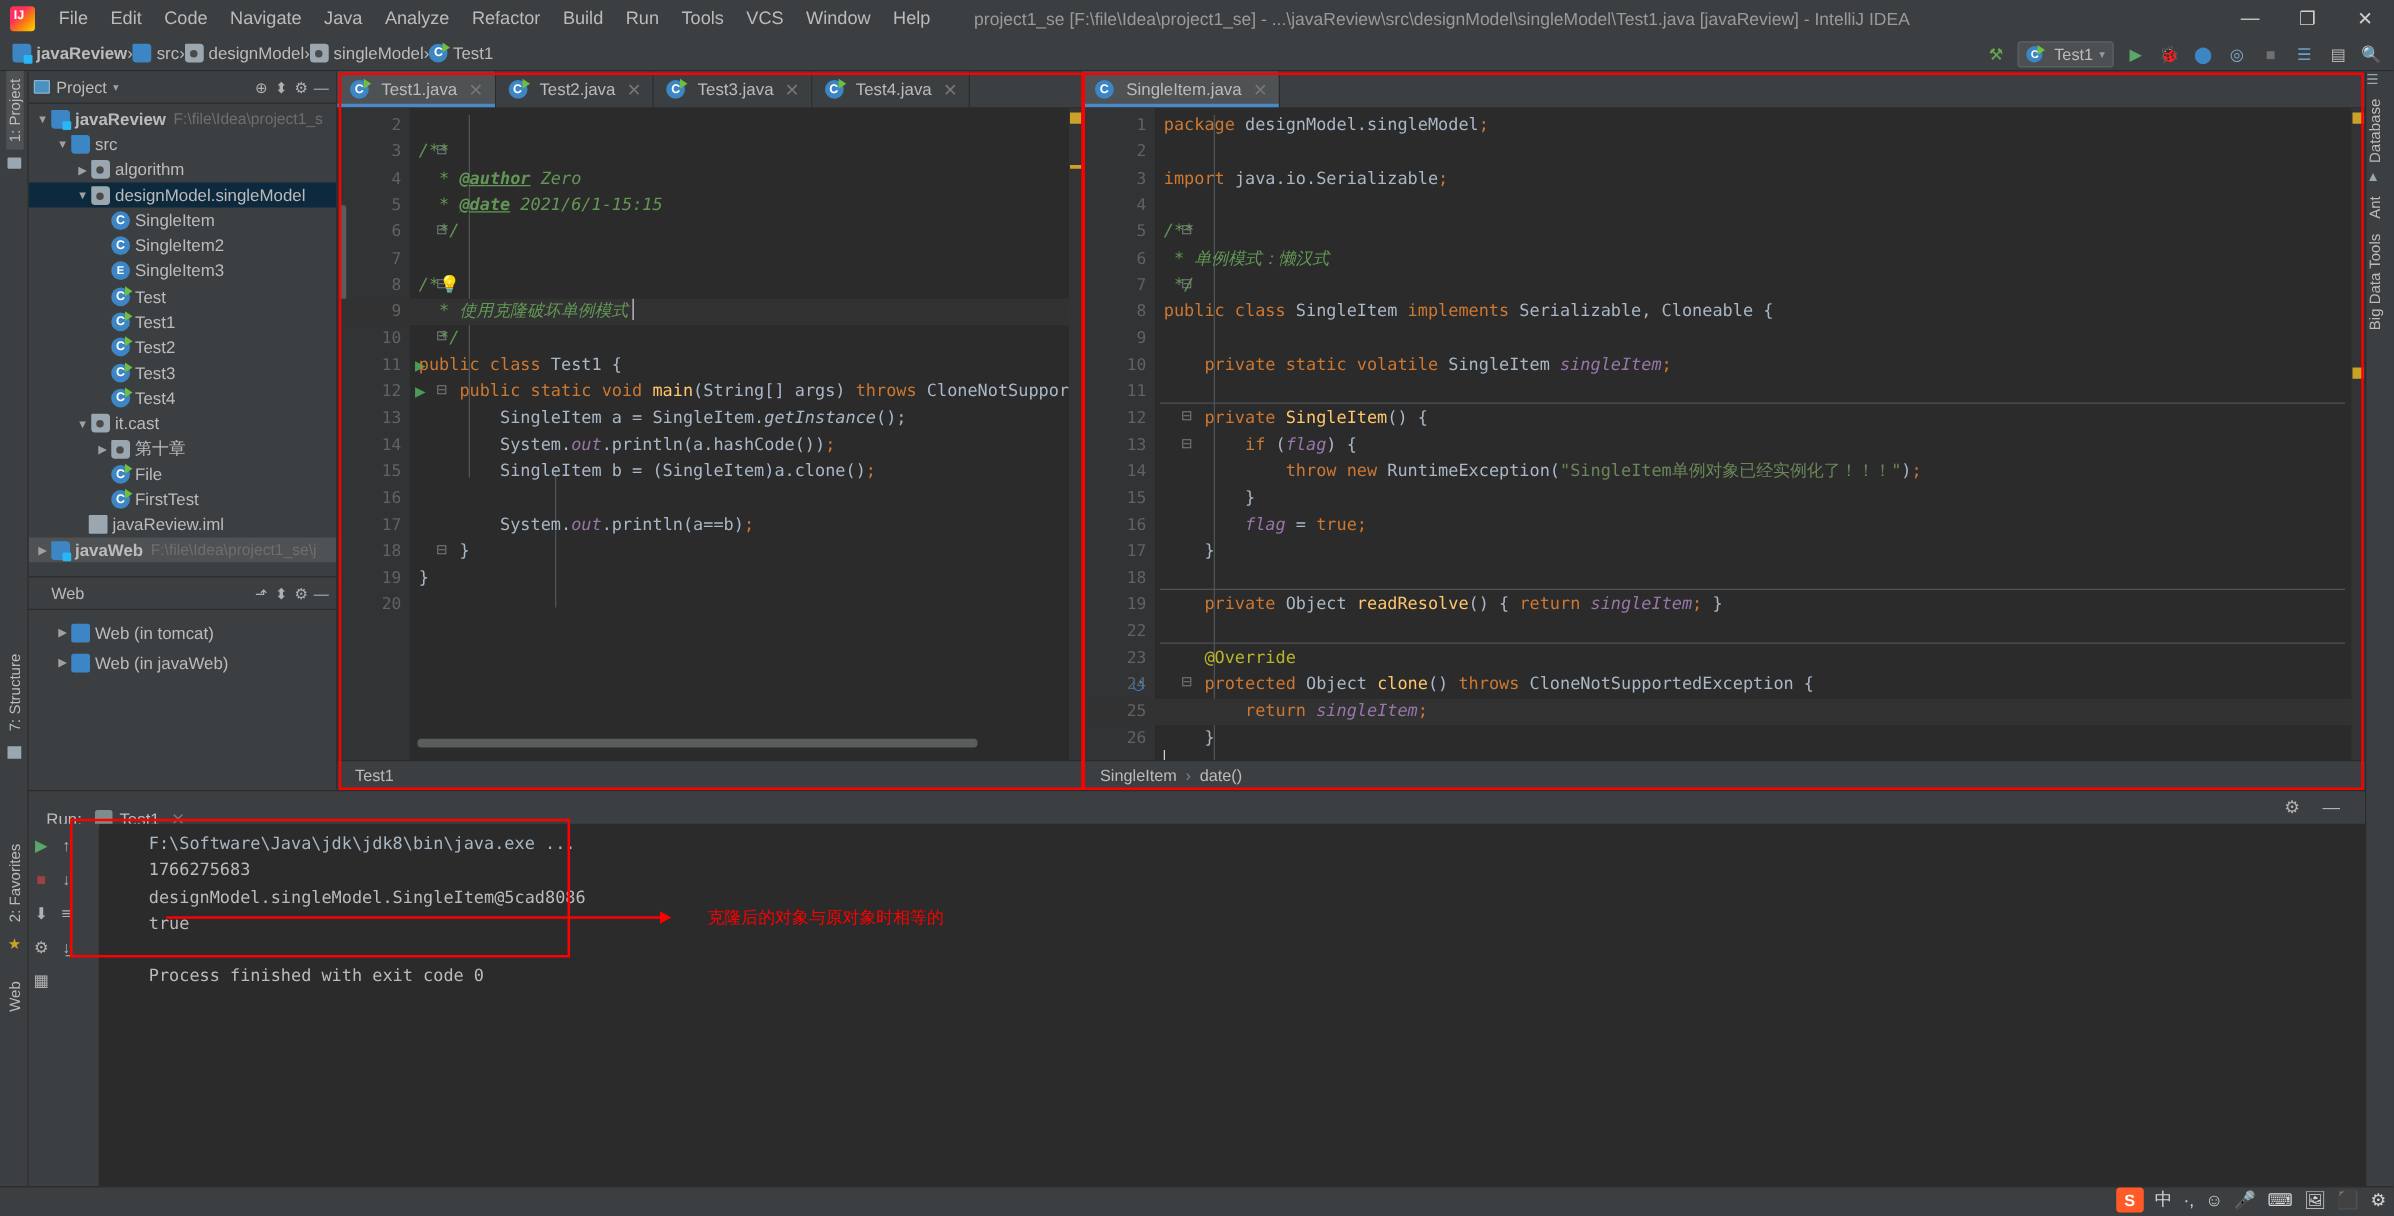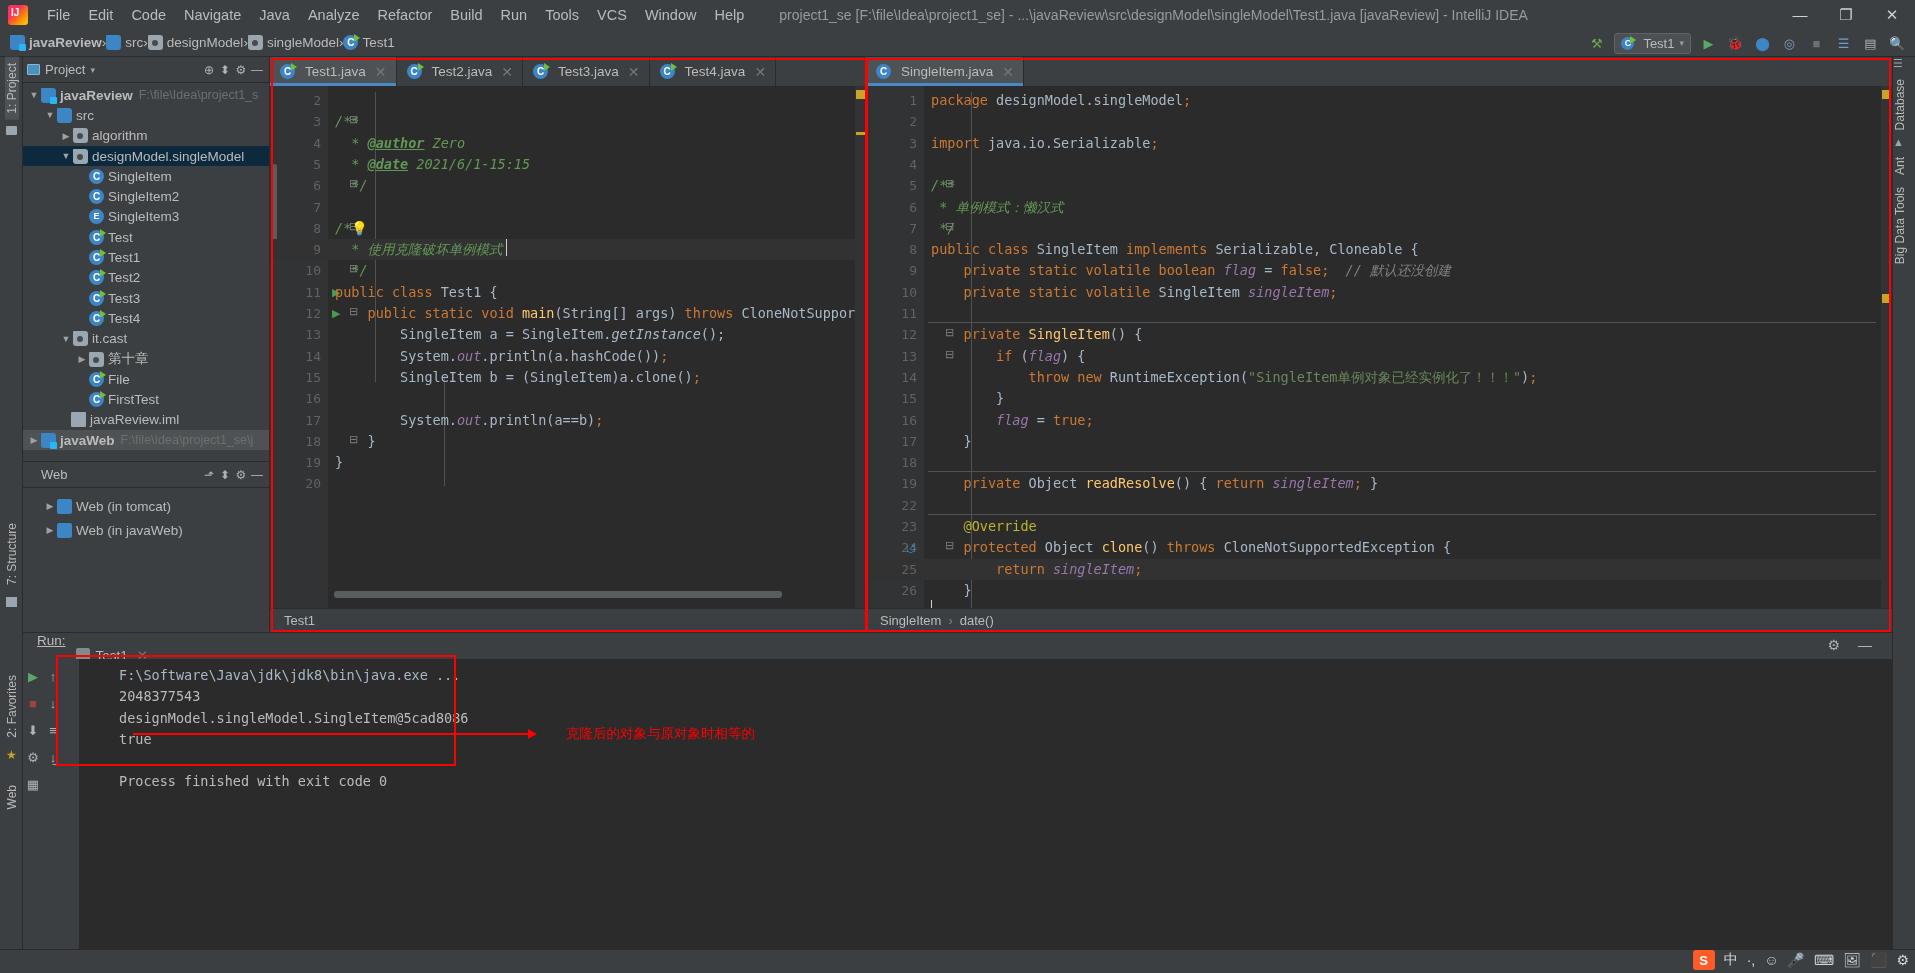--- a/index.html
+++ b/index.html
@@ -177,21 +177,21 @@
   }
 
   
   .redbox { position:absolute; border:2px solid #fe0000; pointer-events:none; z-index:40; }
 
   
   .mmark { position:absolute; width:9px; height:9px; }
 
   
   .runpanel { position:absolute; left:23px; right:23px; top:632px; bottom:24px; background:#3c3f41; border-top:1px solid #2b2b2b;}
-  .run-head { height:44px; display:flex; padding-left:14px; font-size:13.5px; gap:10px; position:relative;text-decoration:underline;}
+  .run-head { height:44px; display:flex; align-items:center; padding-left:14px; font-size:13.5px; gap:10px; position:relative;text-decoration:underline;}
   .run-tab { display:flex; align-items:center; gap:6px; }
   .cons-wrap { position:absolute; left:0; right:0; top:26px; bottom:0; display:flex; }
   .cons-tools { width:56px; background:#3c3f41; padding-top:4px; display:flex; flex-direction:column; }
   .cons-col { display:flex; flex-direction:column; align-items:center; gap:9px; padding-top:4px;}
   .ct-ico { width:20px;height:18px;display:flex;align-items:center;justify-content:center;font-size:13px;color:#afb1b3;}
   .console {
     flex:1; background:#2b2b2b; font-family:"DejaVu Sans Mono", monospace;
     font-size:13.5px; color:#bbbbbb; padding:6px 0 0 8px; position:relative;
   }
   .cline { height:21.3px; line-height:21.3px; white-space:pre;margin-left:32px; }
@@ -574,21 +574,20 @@
             <div class="fold" style="left: 78px; top: 91.2px;">⊟</div>
             <div class="ln" style="position: absolute; left: 65px; top: 89.2px; right: 0px; font-family: &quot;DejaVu Sans Mono&quot;, monospace; font-size: 13.5px; color: rgb(169, 183, 198);"><span class="cmt">/**</span></div>
             <div class="lnum" style="top: 110.5px; width: 58px; left: 0px; right: auto;">6</div>
             <div class="ln" style="position: absolute; left: 65px; top: 110.5px; right: 0px; font-family: &quot;DejaVu Sans Mono&quot;, monospace; font-size: 13.5px; color: rgb(169, 183, 198);"> <span class="cmt">* 单例模式：懒汉式</span></div>
             <div class="lnum" style="top: 131.8px; width: 58px; left: 0px; right: auto;">7</div>
             <div class="fold" style="left: 78px; top: 133.8px;">⊟</div>
             <div class="ln" style="position: absolute; left: 65px; top: 131.8px; right: 0px; font-family: &quot;DejaVu Sans Mono&quot;, monospace; font-size: 13.5px; color: rgb(169, 183, 198);"> <span class="cmt">*/</span></div>
             <div class="lnum" style="top: 153.1px; width: 58px; left: 0px; right: auto;">8</div>
             <div class="ln" style="position: absolute; left: 65px; top: 153.1px; right: 0px; font-family: &quot;DejaVu Sans Mono&quot;, monospace; font-size: 13.5px; color: rgb(169, 183, 198);"><span class="kw">public class </span><span class="typ">SingleItem </span><span class="kw">implements </span><span class="typ">Serializable</span>, <span class="typ">Cloneable </span>{</div>
             <div class="lnum" style="top: 174.4px; width: 58px; left: 0px; right: auto;">9</div>
-            <div class="ln" style="position: absolute; left: 65px; top: 174.4px; right: 0px; font-family: &quot;DejaVu Sans Mono&quot;, monospace; font-size: 13.5px; color: rgb(169, 183, 198);">    <span class="kw">private static volatile boolean </span><span class="fld">flag </span>= <span class="kw">false</span><span class="kw">;</span>  <span class="cmtl">// 默认还没创建</span></div>
             <div class="lnum" style="top: 195.7px; width: 58px; left: 0px; right: auto;">10</div>
             <div class="ln" style="position: absolute; left: 65px; top: 195.7px; right: 0px; font-family: &quot;DejaVu Sans Mono&quot;, monospace; font-size: 13.5px; color: rgb(169, 183, 198);">    <span class="kw">private static volatile </span><span class="typ">SingleItem </span><span class="fld">singleItem</span><span class="kw">;</span></div>
             <div class="lnum" style="top: 217px; width: 58px; left: 0px; right: auto;">11</div>
             <div class="ln" style="position: absolute; left: 65px; top: 217px; right: 0px; font-family: &quot;DejaVu Sans Mono&quot;, monospace; font-size: 13.5px; color: rgb(169, 183, 198);"></div>
             <div style="position: absolute; left: 62px; right: 16px; height: 1px; background: rgb(79, 83, 85); top: 236.3px;"></div>
             <div class="lnum" style="top: 238.3px; width: 58px; left: 0px; right: auto;">12</div>
             <div class="fold" style="left: 78px; top: 240.3px;">⊟</div>
             <div class="ln" style="position: absolute; left: 65px; top: 238.3px; right: 0px; font-family: &quot;DejaVu Sans Mono&quot;, monospace; font-size: 13.5px; color: rgb(169, 183, 198);">    <span class="kw">private </span><span class="mth">SingleItem</span>() {</div>
             <div class="lnum" style="top: 259.6px; width: 58px; left: 0px; right: auto;">13</div>
             <div class="fold" style="left: 78px; top: 261.6px;">⊟</div>
@@ -662,21 +661,21 @@
             <span class="ct-ico">↑</span>
             <span class="ct-ico">↓</span>
             <span class="ct-ico">≡</span>
             <span class="ct-ico">↓̲</span>
           </div>
         </div>
       </div>
 
       <div class="console">
         <div class="cline clink">F:\Software\Java\jdk\jdk8\bin\java.exe ...</div>
-        <div class="cline">2048377543</div>
+        <div class="cline">1766275683</div>
         <div class="cline">designModel.singleModel.SingleItem@5cad8086</div>
         <div class="cline">true</div>
         <div class="cline"></div>
         <div class="cline">Process finished with exit code 0</div>
       </div>
     </div>
   </div>
 
   <div class="redbox" style="left:271px; top:58px; width:596px; height:574px;"></div>
   <div class="redbox" style="left:866px; top:58px; width:1025px; height:574px;"></div>

